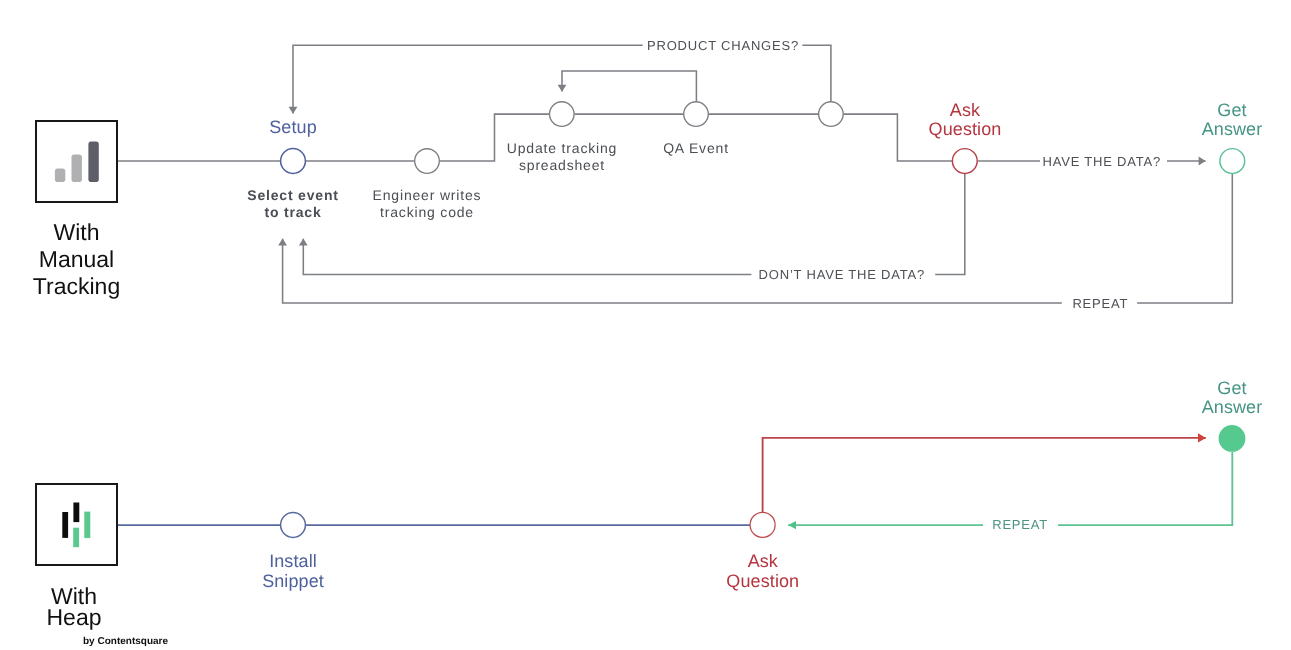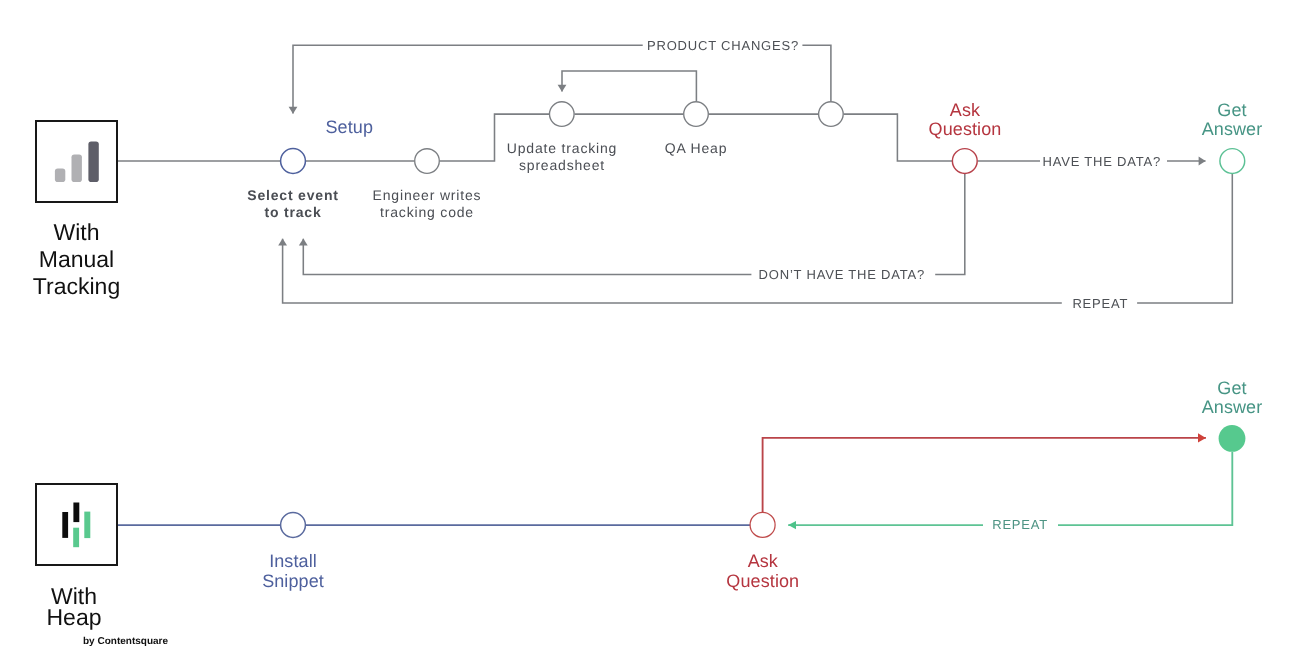--- a/index.html
+++ b/index.html
@@ -83,25 +83,25 @@
 
   <div class="icon-box" style="left:34.9px;top:119.8px;width:83.1px;height:83.1px;">
     <svg width="83.1" height="83.1" viewBox="0 0 83.1 83.1">
       <rect x="19.9" y="48.6" width="10.4" height="13.5" rx="2.8" fill="#b0b0b3"></rect>
       <rect x="36.5" y="34.5" width="10.4" height="27.6" rx="2.8" fill="#b0b0b3"></rect>
       <rect x="53.4" y="21.6" width="10.4" height="40.5" rx="2.8" fill="#5e5e68"></rect>
     </svg>
   </div>
   <div class="brand" style="left:0;top:218.5px;width:153px;">With<br>Manual<br>Tracking</div>
 
-  <div class="lbl node-above" style="left:213px;top:117.9px;width:160px;color:#4e609d;text-align:right;">Setup</div>
+  <div class="lbl node-above" style="left:213px;top:117.9px;width:160px;color:#4e609d;">Setup</div>
   <div class="lbl node-below" style="left:213px;top:187px;width:160px;font-weight:bold;">Select event<br>to track</div>
   <div class="lbl node-below" style="left:482px;top:140px;width:160px;">Update tracking<br>spreadsheet</div>
   <div class="lbl node-below" style="left:347px;top:187px;width:160px;">Engineer writes<br>tracking code</div>
-  <div class="lbl node-below" style="left:616px;top:140px;width:160px;">QA Heap</div>
+  <div class="lbl node-below" style="left:616px;top:140px;width:160px;">QA Event</div>
   <div class="lbl node-above" style="left:885px;top:100.8px;width:160px;color:#b5353f;">Ask<br>Question</div>
   <div class="lbl node-above" style="left:1152px;top:100.8px;width:160px;color:#479585;">Get<br>Answer</div>
 
   <div class="edge-lbl" style="left:647px;top:38.5px;">PRODUCT CHANGES?</div>
   <div class="edge-lbl" style="left:1042.5px;top:154.5px;">HAVE THE DATA?</div>
   <div class="edge-lbl" style="left:758.6px;top:267.5px;">DON’T HAVE THE DATA?</div>
   <div class="edge-lbl" style="left:1072.4px;top:296.5px;">REPEAT</div>
 
   <div class="icon-box" style="left:34.9px;top:483.4px;width:83.1px;height:83.1px;">
     <svg width="83.1" height="83.1" viewBox="0 0 83.1 83.1">

